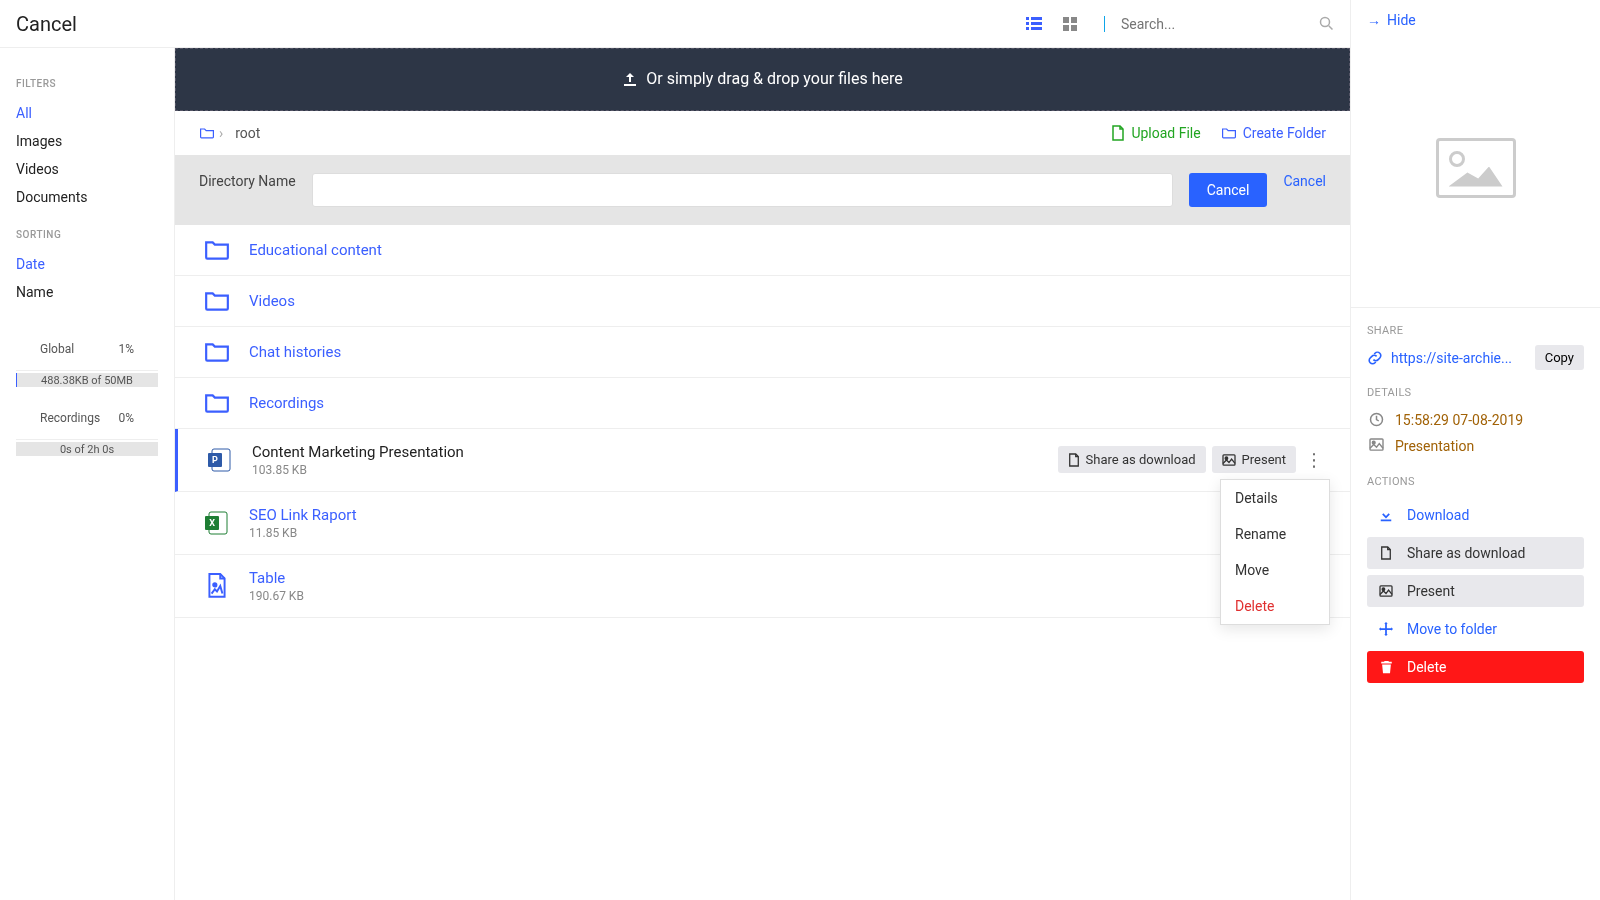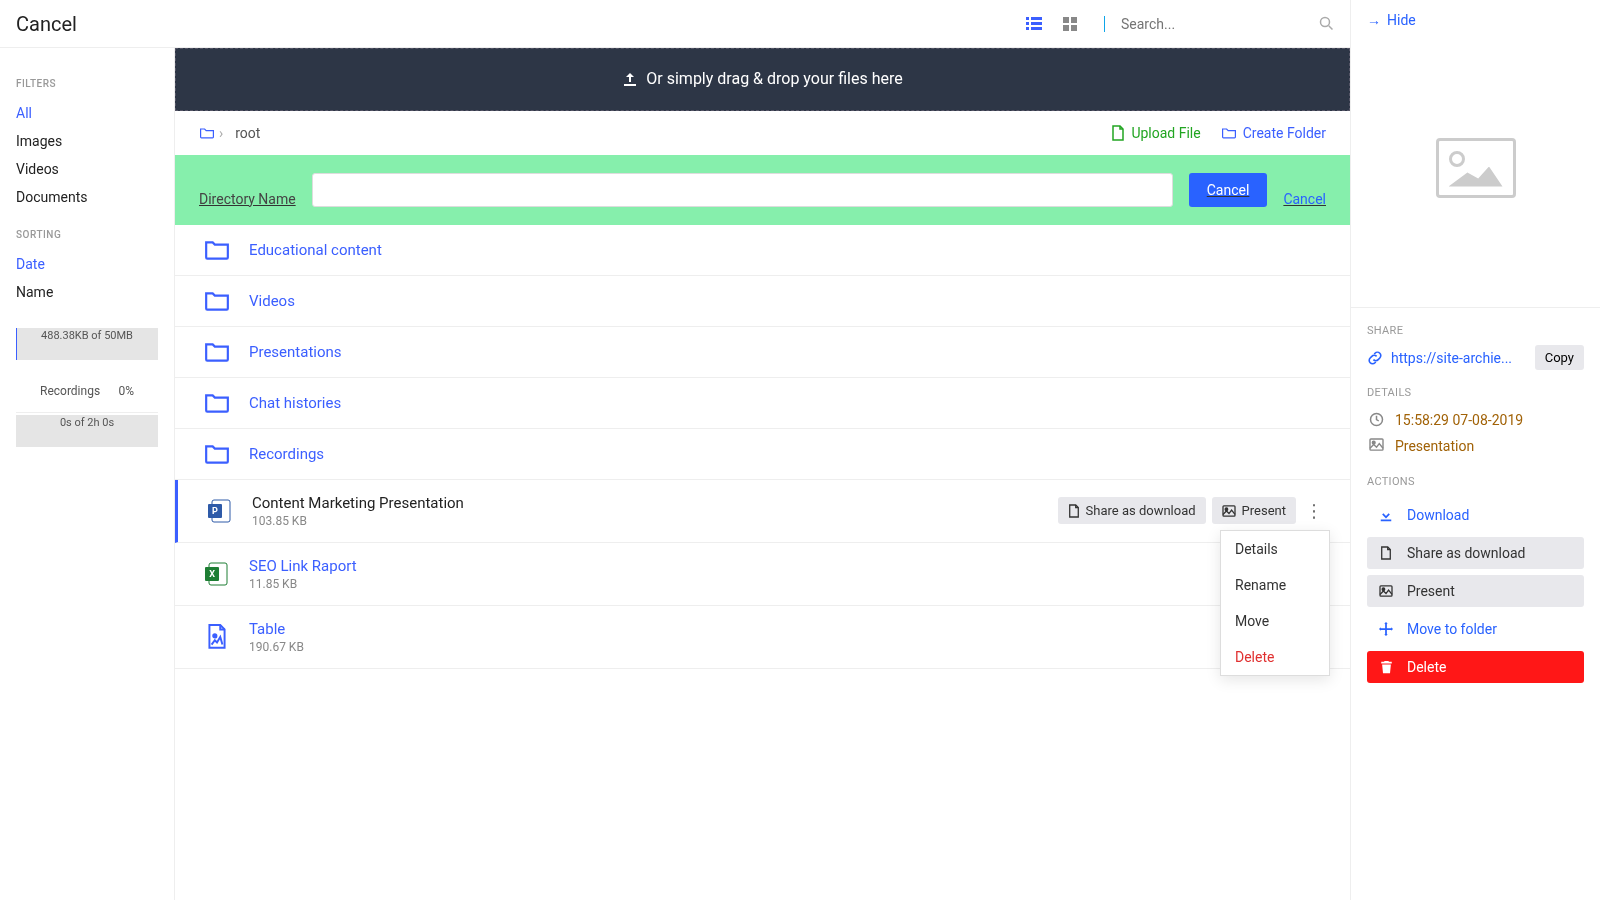--- a/index.html
+++ b/index.html
@@ -6,21 +6,21 @@
 body { background: #fff; color: #333; font-size: 14px; }
 .app { display: flex; height: 100vh; }
 
 
 .sidebar { width: 175px; border-right: 1px solid #eee; padding: 12px 16px; }
 .sidebar h3 { font-size: 10px; color: #999; font-weight: 500; letter-spacing: 0.5px; margin: 18px 0 10px; text-transform: uppercase; }
 .sidebar .item { font-size: 14px; padding: 6px 0; cursor: pointer; color: #222; }
 .sidebar .item.active { color: #3b5fff; }
 .storage-bar { margin-top: 4px; }
 .storage-bar .row { display: flex; justify-content: space-between; font-size: 12px; color: #555; margin-bottom: 2px; }
-.storage-bar .bar { background: #e5e5e5; height: 32px; position: relative; font-size: 11px; text-align: center; line-height: 16px; color: #555; }
+.storage-bar .bar { background: #e5e5e5; height: 14px; position: relative; font-size: 11px; text-align: center; line-height: 16px; color: #555; }
 .storage-bar .bar .fill { position: absolute; left: 0; top: 0; bottom: 0; background: #3b5fff; width: 1%; }
 .storage-bar + .storage-bar { margin-top: 10px; }
 
 
 .topbar { display: flex; align-items: center; height: 48px; border-bottom: 1px solid #eee; padding: 0 16px; }
 .title { font-size: 20px; font-weight: 400; color: #222; flex: 0 0 160px; }
 .topbar .spacer { flex: 1; }
 .view-btn { width: 28px; height: 28px; display: inline-flex; align-items: center; justify-content: center; margin: 0 4px; cursor: pointer; color: #888; }
 .view-btn.active { color: #3b5fff; }
 .search-wrap { display: flex; align-items: center; border-left: 1px solid #0ea5e9; margin-left: 16px; padding-left: 16px; width: 230px; }
@@ -33,21 +33,21 @@
 .dropzone { background: #2d3646; color: #fff; margin: 0; padding: 20px; text-align: center; border: 1px dashed #556; }
 .dropzone .line1 { font-size: 16px; display: inline-flex; align-items: center; gap: 8px; }
 .dropzone .line2 { font-size: 12px; opacity: 0.8; margin-top: 2px; }
 
 .pathbar { display: flex; align-items: center; padding: 14px 24px; }
 .pathbar .crumb { color: #555; font-size: 14px; margin-left: 8px; }
 .pathbar .spacer { flex: 1; }
 .pathbar .action { color: #22a522; display: inline-flex; align-items: center; gap: 6px; margin-left: 20px; cursor: pointer; font-size: 14px; }
 .pathbar .action.blue { color: #3b5fff; }
 
-.create-dir { background: #86efac; padding: 18px 24px; display: flex; align-items: flex-end; gap: 16px; text-decoration: underline; }
+.create-dir { background: #e5e5e5; padding: 18px 24px; display: flex; align-items: flex-start; gap: 16px; }
 .create-dir label { font-size: 14px; color: #444; }
 .create-dir input { flex: 1; height: 34px; border: 1px solid #ddd; border-radius: 3px; padding: 0 10px; outline: none; }
 .create-dir .btn-primary { background: #2962ff; color: #fff; border: none; height: 34px; padding: 0 18px; border-radius: 3px; cursor: pointer; font-size: 14px; }
 .create-dir .btn-link { color: #2962ff; background: none; border: none; cursor: pointer; font-size: 14px; }
 
 .filelist { }
 .row { display: flex; align-items: center; padding: 14px 24px; border-bottom: 1px solid #eee; position: relative; }
 .row .icon { width: 36px; display: flex; justify-content: center; margin-right: 14px; }
 .row .name { color: #3b5fff; font-size: 15px; cursor: pointer; }
 .row .meta { font-size: 12px; color: #888; margin-top: 2px; }
@@ -129,20 +129,24 @@
         <div class="item">Images</div>
         <div class="item">Videos</div>
         <div class="item">Documents</div>
 
         <h3>SORTING</h3>
         <div class="item active">Date</div>
         <div class="item">Name</div>
 
         <div style="height:18px"></div>
         <div class="storage-bar">
+          <div class="row">
+              <span>Global</span>
+              <span>1%</span>
+            </div>
           <div class="bar"><div class="fill"></div><span style="position:relative">488.38KB of 50MB</span></div>
         </div>
         <div class="storage-bar">
           <div class="row">
               <span>Recordings</span>
               <span>0%</span>
             </div>
           <div class="bar"><span style="position:relative">0s of 2h 0s</span></div>
         </div>
       </div>
@@ -206,28 +210,20 @@
                   </svg>
                 </span>
               <span class="name">Videos</span>
             </div>
             <div class="row">
               <span class="icon">
                   <svg width="26" height="22" viewBox="0 0 24 20" fill="none" stroke="#3b5fff" stroke-width="2">
                     <path d="M2 3h6l2 2h12v12a1 1 0 01-1 1H3a1 1 0 01-1-1V3z"></path>
                   </svg>
                 </span>
-              <span class="name">Presentations</span>
-            </div>
-            <div class="row">
-              <span class="icon">
-                  <svg width="26" height="22" viewBox="0 0 24 20" fill="none" stroke="#3b5fff" stroke-width="2">
-                    <path d="M2 3h6l2 2h12v12a1 1 0 01-1 1H3a1 1 0 01-1-1V3z"></path>
-                  </svg>
-                </span>
               <span class="name">Chat histories</span>
             </div>
             <div class="row">
               <span class="icon">
                   <svg width="26" height="22" viewBox="0 0 24 20" fill="none" stroke="#3b5fff" stroke-width="2">
                     <path d="M2 3h6l2 2h12v12a1 1 0 01-1 1H3a1 1 0 01-1-1V3z"></path>
                   </svg>
                 </span>
               <span class="name">Recordings</span>
             </div>

